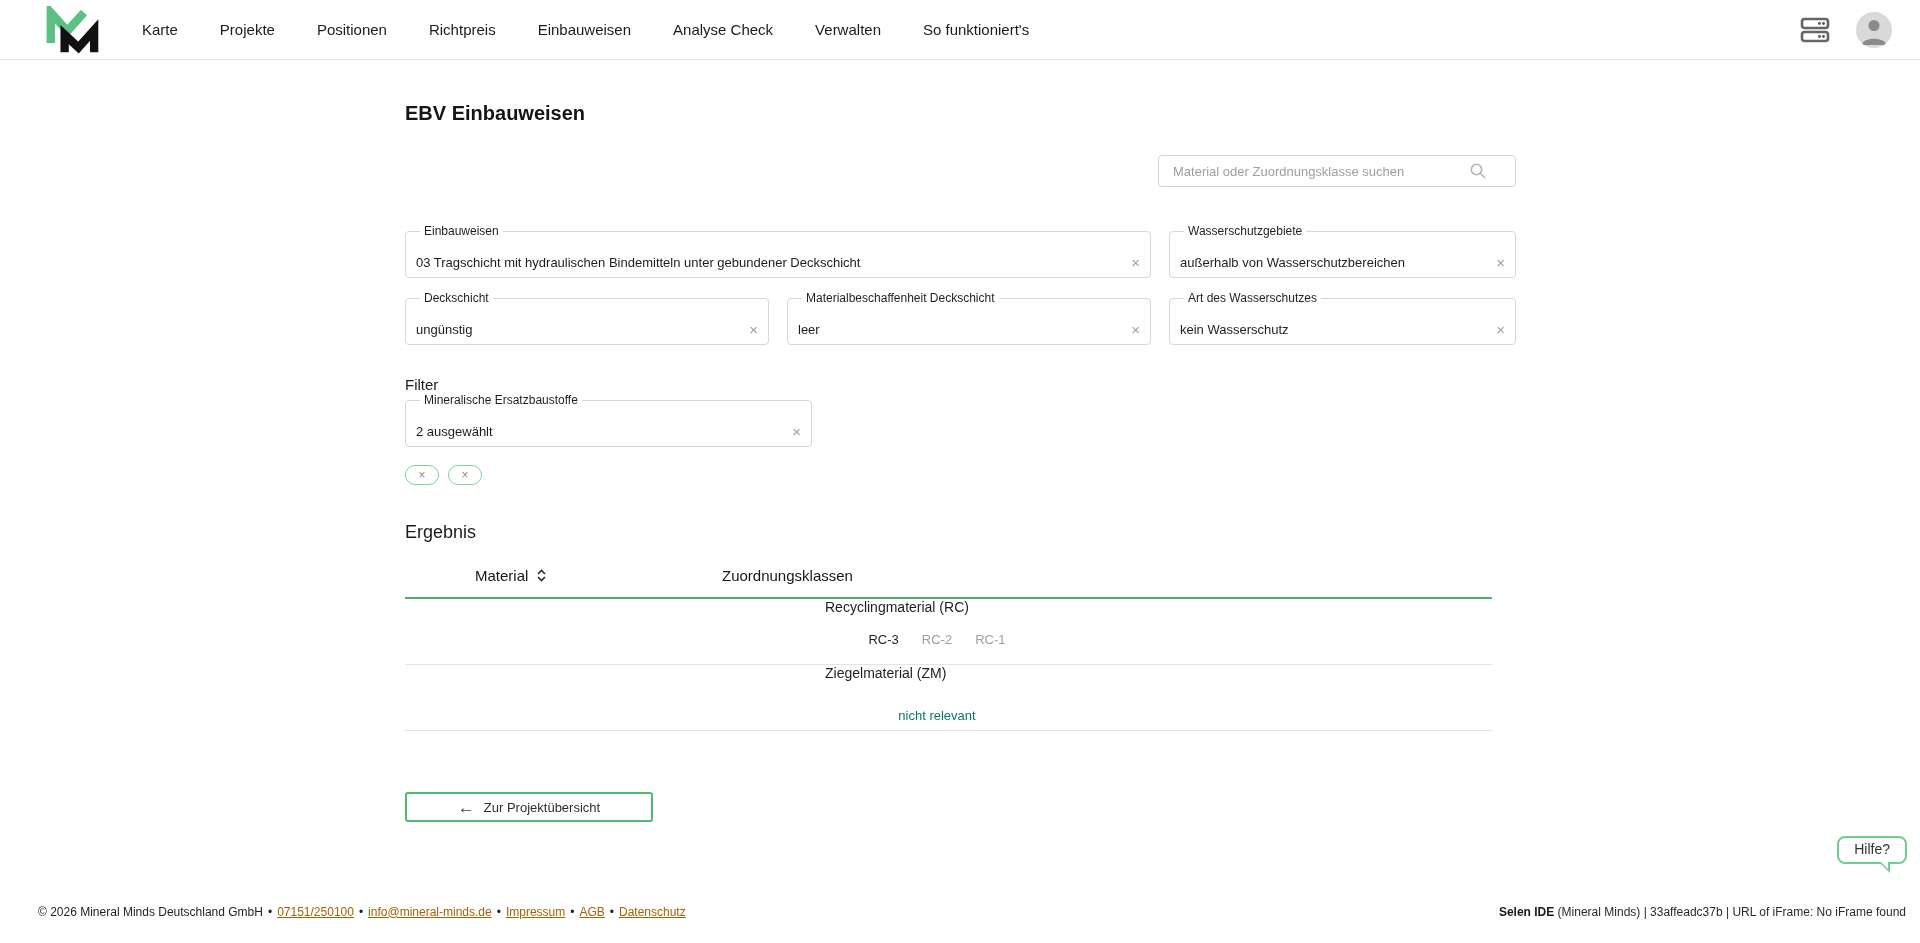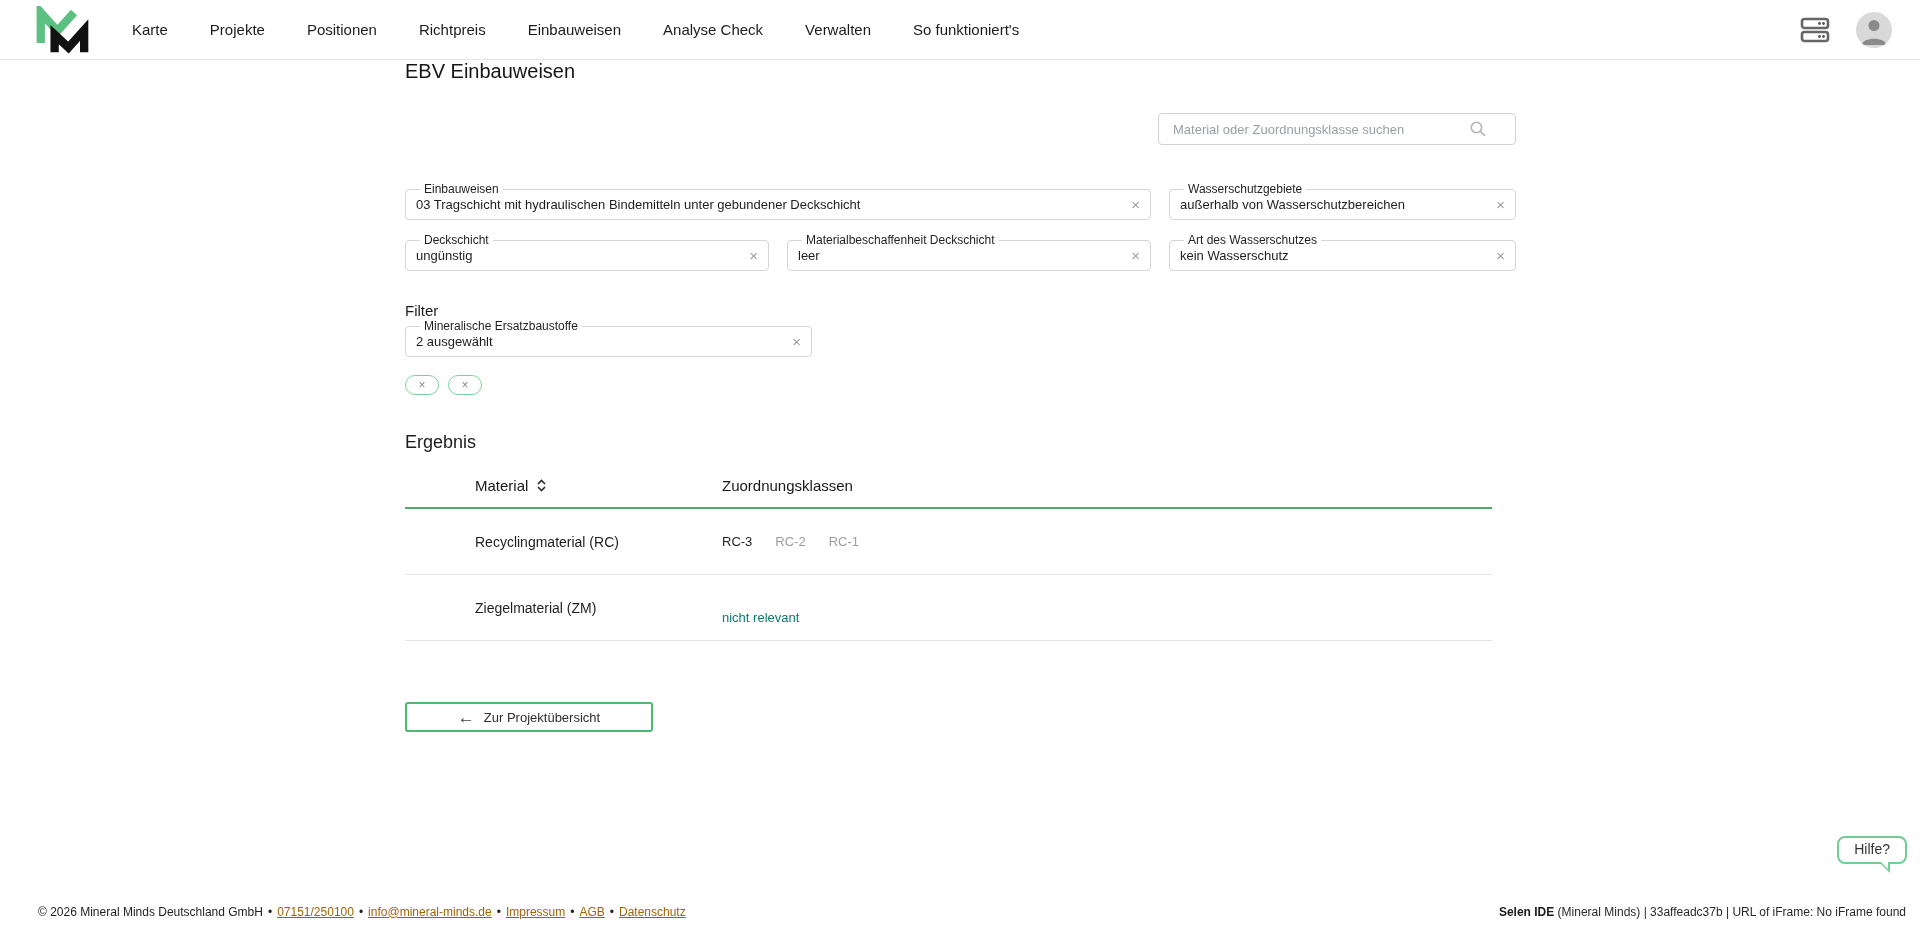--- a/index.html
+++ b/index.html
@@ -8,36 +8,36 @@
     width:1920px; height:943px; overflow:hidden;
     background:#ffffff; color:#1e1e1e;
     font-family:"Liberation Sans", sans-serif;
     position:relative;
   }
 
   
   .navbar {
     height:60px; display:flex; align-items:center;
     border-bottom:1px solid #e7e7e7; background:#fff;
-    padding:0 28px 0 32px;
+    padding:0 28px 0 42px;
   }
   .logo { width:60px; height:48px; margin-right:40px; flex:0 0 auto; }
   .nav-items { display:flex; align-items:center; gap:42px; }
   .nav-item { font-size:15px; color:#1c1c1c; cursor:pointer; white-space:nowrap; }
   .nav-spacer { flex:1; }
   .nav-right { display:flex; align-items:center; gap:24px; }
   .server-icon { width:34px; height:34px; cursor:pointer; }
   .avatar {
     width:36px; height:36px; border-radius:50%; background:#d9d9d9;
     display:flex; align-items:flex-end; justify-content:center; overflow:hidden; cursor:pointer;
   }
 
   
   .content { margin-left:405px; width:1111px; }
-  .page-title { font-size:20px; font-weight:normal; color:#151515; }
+  .page-title { font-size:20px; font-weight:bold; color:#151515; margin-top:42px; }
 
   .search-row { display:flex; justify-content:flex-end; margin-top:30px; }
   .search-box {
     width:358px; height:32px; border:1px solid #d2d2d2; border-radius:4px;
     display:flex; align-items:center; padding:0 28px 0 12px; background:#fff;
   }
   .search-box input {
     border:none; outline:none; flex:1; font-size:13px;
     font-family:"Liberation Sans", sans-serif; color:#333;
   }
@@ -50,42 +50,42 @@
     column-gap:18px; row-gap:13px;
   }
   .span2 { grid-column:1 / span 2; }
   fieldset.field {
     border:1px solid #d6d6d6; border-radius:4px; margin:0;
     padding:0 10px 7px 10px; min-width:0; background:#fff;
   }
   fieldset.field legend {
     font-size:12px; color:#1f1f1f; padding:0 4px; margin-left:4px; white-space:nowrap;
   }
-  .field-row { display:flex; align-items:center; margin-top:1px; }
+  .field-row { display:flex; align-items:center; margin-top:17px; }
   .field-value {
     flex:1; font-size:13px; color:#1d1d1d; white-space:nowrap;
     overflow:hidden; text-overflow:ellipsis;
   }
   .clear-x { color:#9e9e9e; font-size:15px; line-height:1; cursor:pointer; padding-left:8px; }
 
   .filter-title { font-size:15px; color:#1b1b1b; margin-top:31px; }
   .filter-field { width:407px; margin-top:9px; }
   .chips { display:flex; gap:9px; margin-top:18px; }
   .chip {
     width:34px; height:20px; border:1px solid #7bd49a; border-radius:10px;
     display:flex; align-items:center; justify-content:center;
     color:#8a8a8a; font-size:12px; cursor:pointer; background:#fff;
   }
 
   .results-title { font-size:18px; color:#1b1b1b; margin-top:37px; }
 
   .res-table { width:1087px; margin-top:11px; }
   .t-row { display:flex; align-items:center; }
   .t-head { height:45px; border-bottom:2px solid #4cae6a; }
-  .t-body-row { height:66px; border-bottom:1px solid #e4e4e4; font-size:14px; }
+  .t-body-row { height:66px; border-bottom:1px solid #e4e4e4; font-size:14px;flex-direction:column; }
   .c0 { width:70px; flex:0 0 auto; }
   .c1 { width:247px; flex:0 0 auto; display:flex; align-items:center; gap:6px; }
   .c2 { flex:1; display:flex; align-items:center; }
   .t-head .c1, .t-head .c2 { font-size:15px; font-weight:500; color:#171717; }
   .sort-icon { width:15px; height:15px; cursor:pointer; }
   .cls { margin-right:23px; font-size:13px; }
   .cls-active { color:#1d1d1d; font-weight:500; }
   .cls-muted { color:#9e9e9e; }
   .cls-plain { color:#0f766e; font-weight:normal;margin-top:20px; }
 

